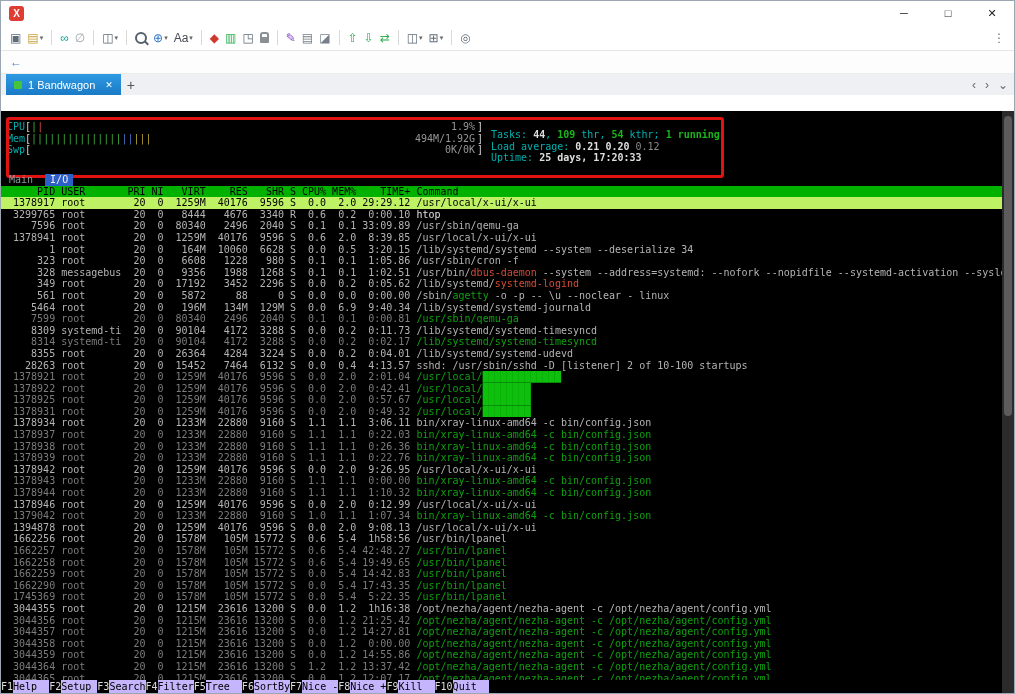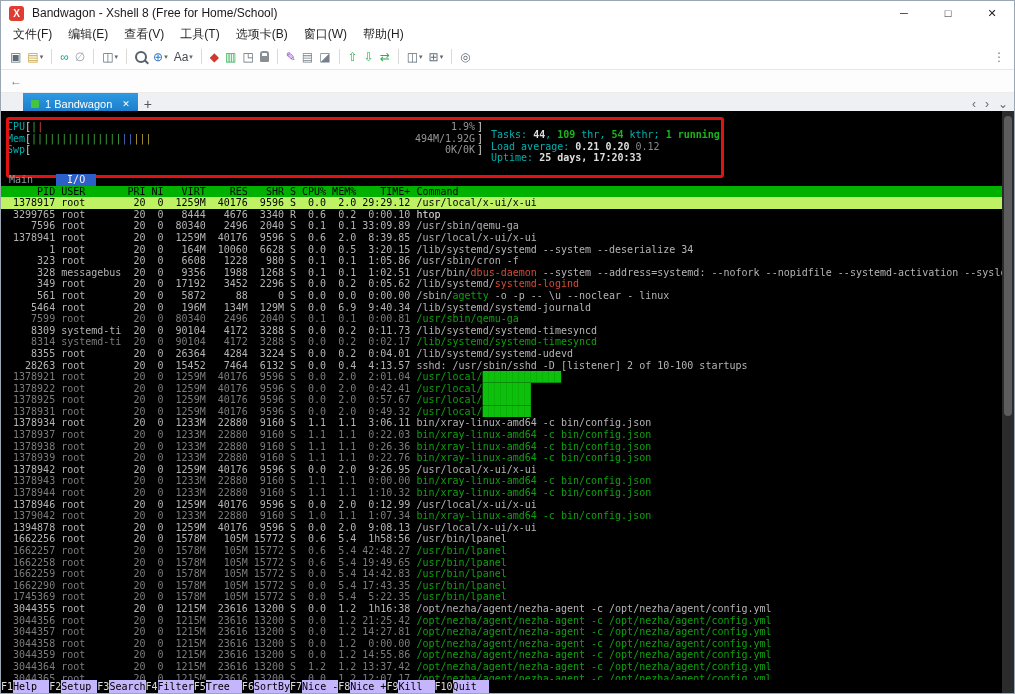--- a/index.html
+++ b/index.html
@@ -21,21 +21,21 @@
   .dd{font-size:7px;color:#666;margin-left:1px}
   .tsep{width:1px;height:15px;background:#d9d9d9;margin:0 5px}
   .push-right{margin-left:auto}
   .search-icon{display:inline-block;width:8px;height:8px;border:2px solid #55606a;border-radius:50%;position:relative}
   .search-icon::after{content:"";position:absolute;width:5px;height:2px;background:#55606a;right:-4px;bottom:-2px;transform:rotate(45deg)}
   .lock-icon{display:inline-block;width:9px;height:6px;background:#8a8f94;border-radius:1px;position:relative;margin-top:5px}
   .lock-icon::before{content:"";position:absolute;width:5px;height:4px;border:2px solid #8a8f94;border-bottom:none;border-radius:3px 3px 0 0;top:-5px;left:0}
   .hintbar{height:22px;display:flex;align-items:center;gap:7px;padding-left:9px;font-size:11px;color:#5a5a5a;
            background:#fdfdfd;border-bottom:1px solid #ececec}
   .hint-icon{color:#5a7fb5;font-size:12px}
-  .tabbar{height:21px;background:#eef0f3;display:flex;align-items:flex-end;padding-left:22px;position:relative}
+  .tabbar{height:21px;background:#eef0f3;display:flex;align-items:flex-end;padding-left:5px;position:relative}
   .tab{height:21px;display:flex;align-items:center;background:linear-gradient(#2f9ae3,#1a7ac6);color:#fff;
        font-size:11px;padding:0 8px;gap:6px}
   .tab-status{width:8px;height:8px;background:#46c43c;border-radius:1px;flex:none}
   .tab-close{font-size:9px;color:#fff;margin-left:4px}
   .tab-add{width:20px;height:21px;display:flex;align-items:center;justify-content:center;color:#555;font-size:14px}
   .tab-nav{position:absolute;right:6px;top:0;height:21px;display:flex;align-items:center;gap:9px;color:#667;font-size:12px}
   
   .terminal{position:absolute;left:0;right:0;top:110px;bottom:0;background:#000;
             font-family:"DejaVu Sans Mono",monospace;font-size:10px;line-height:11.6px;color:#b4b4b4}
   .terminal span,.terminal div{white-space:pre}
@@ -45,23 +45,23 @@
   .mbr{color:#d6d6d6}
   .mbar{display:inline-block;width:446px;position:relative;vertical-align:top;height:11.6px}
   .mval{position:absolute;right:2px;top:0;color:#969696}
   .stats{position:absolute;top:18px;left:490px}
   .sline{height:11.6px}
   .c-cyan{color:#00b0b0}
   .c-white{color:#dedede;font-weight:bold}
   .c-green{color:#19b519;font-weight:bold}
   .c-gray{color:#8a8a8a}
   .red-box{position:absolute;left:5px;top:6px;width:712px;height:55px;border:3px solid #e11212;border-radius:3px;pointer-events:none}
-  .screen-tabs{position:absolute;top:63px;left:8px;display:flex;gap:23px;height:11.6px;align-items:flex-start}
+  .screen-tabs{position:absolute;top:63px;left:8px;display:flex;gap:12px;height:11.6px;align-items:flex-start}
   .stab{color:#8f9a9a}
-  .stab.active{background:#2d5fc8;color:#f0f0f0;padding:0 11px}
+  .stab.active{background:#2d5fc8;color:#f0f0f0;padding:0 5px}
   .hdr{position:absolute;top:74.6px;left:0;right:12px;height:11.6px;background:#00b100;color:#000;padding-left:6px;overflow:hidden}
   .rows{position:absolute;top:86.2px;left:0;right:12px;bottom:13px;overflow:hidden}
   .prow{height:11.6px;padding-left:6px;overflow:hidden}
   .prow .cells{color:#b4b4b4}
   .prow.thread .cells{color:#7c7c7c}
   .prow.sel{background:#bef264}
   .prow.sel span{color:#000 !important}
   .seg-def{color:#b4b4b4}
   .seg-white{color:#e0e0e0}
   .seg-green{color:#0fa00f}
@@ -74,37 +74,27 @@
   .scrollbar{position:absolute;right:0;top:0;bottom:0;width:12px;background:#2b2b2b}
   .thumb{position:absolute;left:2px;right:2px;top:5px;height:300px;background:#5c5c5c;border-radius:4px}
 </style>
 </head>
 <body>
 
 <div class="win">
 
   <div class="titlebar">
     <span class="app-icon">X</span>
-    <span class="title">Bandwagon - Xshell 8 (Free for Home/School)</span>
     <div class="wincontrols">
       <span>─</span>
       <span>□</span>
       <span>✕</span>
     </div>
   </div>
 
-  <div class="menubar" id="menubar">
-      <span class="menu-item">文件(F)</span>
-      <span class="menu-item">编辑(E)</span>
-      <span class="menu-item">查看(V)</span>
-      <span class="menu-item">工具(T)</span>
-      <span class="menu-item">选项卡(B)</span>
-      <span class="menu-item">窗口(W)</span>
-      <span class="menu-item">帮助(H)</span>
-    </div>
 
   <div class="toolbar" id="toolbar">
       <span class="tbtn">
         <span class="tglyph" style="color: rgb(95, 107, 118);">▣</span>
       </span>
       <span class="tbtn">
         <span class="tglyph" style="color: rgb(201, 162, 62);">▤</span>
         <span class="dd">▾</span>
       </span>
       <span class="tsep"></span>

